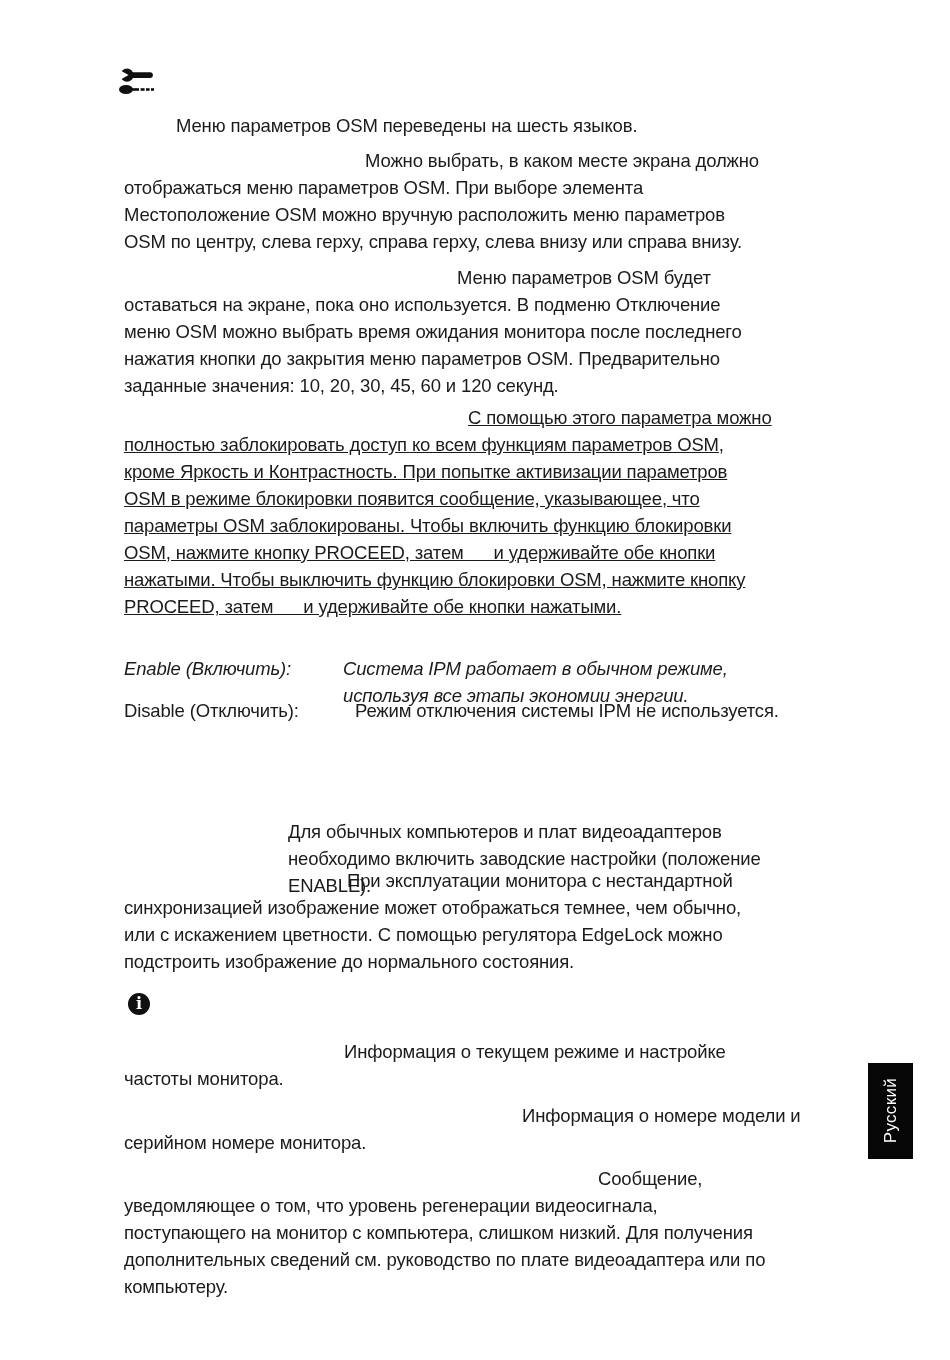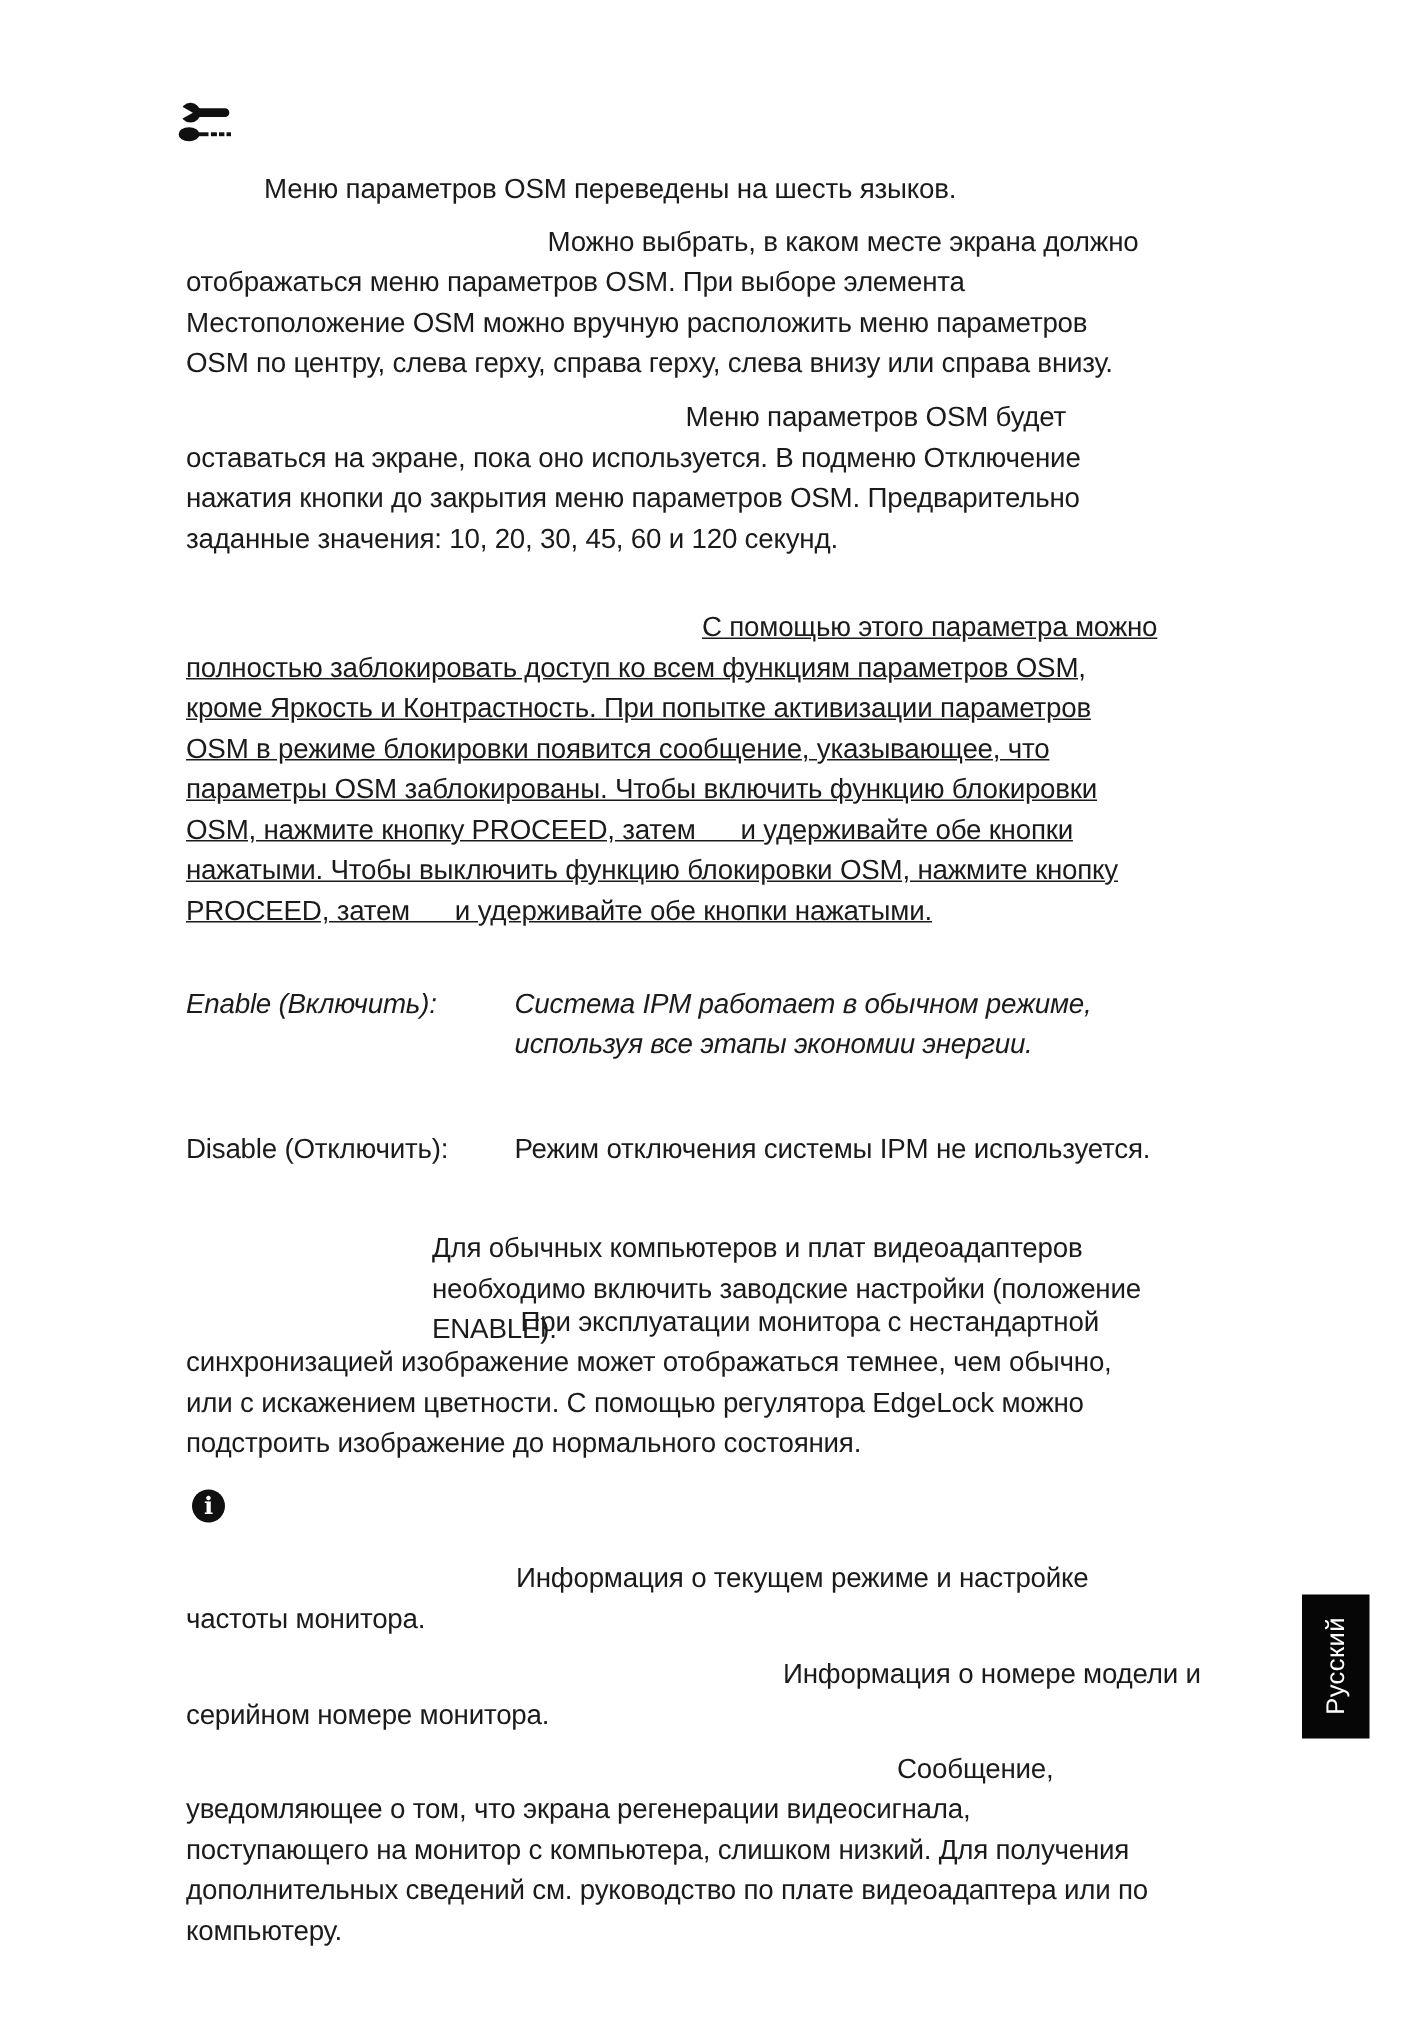--- a/index.html
+++ b/index.html
@@ -80,41 +80,42 @@
       </div>
       <div class="block" style="top: 147px;">
         <div class="line" style="margin-left: 241px;">Можно выбрать, в каком месте экрана должно</div>
         <div class="line">отображаться меню параметров OSM. При выборе элемента</div>
         <div class="line">Местоположение OSM можно вручную расположить меню параметров</div>
         <div class="line">OSM по центру, слева герху, справа герху, слева внизу или справа внизу.</div>
       </div>
       <div class="block" style="top: 264px;">
         <div class="line" style="margin-left: 333px;">Меню параметров OSM будет</div>
         <div class="line">оставаться на экране, пока оно используется. В подменю Отключение</div>
+        <div class="line">меню OSM можно выбрать время ожидания монитора после последнего</div>
         <div class="line">нажатия кнопки до закрытия меню параметров OSM. Предварительно</div>
         <div class="line">заданные значения: 10, 20, 30, 45, 60 и 120 секунд.</div>
       </div>
       <div class="block" style="top: 404px; text-decoration: underline;">
         <div class="line" style="margin-left: 344px;">С помощью этого параметра можно</div>
         <div class="line">полностью заблокировать доступ ко всем функциям параметров OSM,</div>
         <div class="line">кроме Яркость и Контрастность. При попытке активизации параметров</div>
         <div class="line">OSM в режиме блокировки появится сообщение, указывающее, что</div>
         <div class="line">параметры OSM заблокированы. Чтобы включить функцию блокировки</div>
         <div class="line">OSM, нажмите кнопку PROCEED, затем&nbsp;&nbsp;&nbsp;&nbsp;&nbsp; и удерживайте обе кнопки</div>
         <div class="line">нажатыми. Чтобы выключить функцию блокировки OSM, нажмите кнопку</div>
         <div class="line">PROCEED, затем&nbsp;&nbsp;&nbsp;&nbsp;&nbsp; и удерживайте обе кнопки нажатыми.</div>
       </div>
       <div class="block definition" style="top: 655px; font-style: italic;">
         <div class="term">Enable (Включить):</div>
         <div class="desc">
           <div class="line">Система IPM работает в обычном режиме,</div>
           <div class="line">используя все этапы экономии энергии.</div>
         </div>
       </div>
-      <div class="block definition" style="top: 752px;">
+      <div class="block definition" style="top: 697px; gap: 12px;">
         <div class="term">Disable (Отключить):</div>
         <div class="desc">
           <div class="line">Режим отключения системы IPM не используется.</div>
         </div>
       </div>
       <div class="block" style="top: 770px; left: 164px; margin-top: 48px;">
         <div class="line">Для обычных компьютеров и плат видеоадаптеров</div>
         <div class="line">необходимо включить заводские настройки (положение</div>
         <div class="line">ENABLE).</div>
       </div>
@@ -127,21 +128,21 @@
       <div class="block" style="top: 1038px;">
         <div class="line" style="margin-left: 220px;">Информация о текущем режиме и настройке</div>
         <div class="line">частоты монитора.</div>
       </div>
       <div class="block" style="top: 1102px;">
         <div class="line" style="margin-left: 398px;">Информация о номере модели и</div>
         <div class="line">серийном номере монитора.</div>
       </div>
       <div class="block" style="top: 1165px;">
         <div class="line" style="margin-left: 474px;">Сообщение,</div>
-        <div class="line">уведомляющее о том, что экрана регенерации видеосигнала,</div>
+        <div class="line">уведомляющее о том, что уровень регенерации видеосигнала,</div>
         <div class="line">поступающего на монитор с компьютера, слишком низкий. Для получения</div>
         <div class="line">дополнительных сведений см. руководство по плате видеоадаптера или по</div>
         <div class="line">компьютеру.</div>
       </div>
     </div>
 
   <div class="lang-tab">
     <span>Русский</span>
   </div>
 

